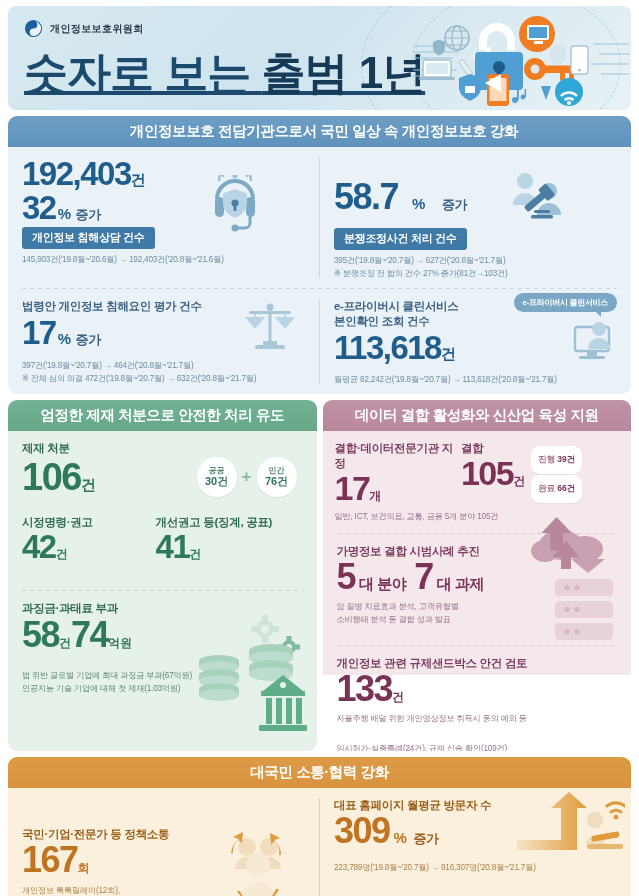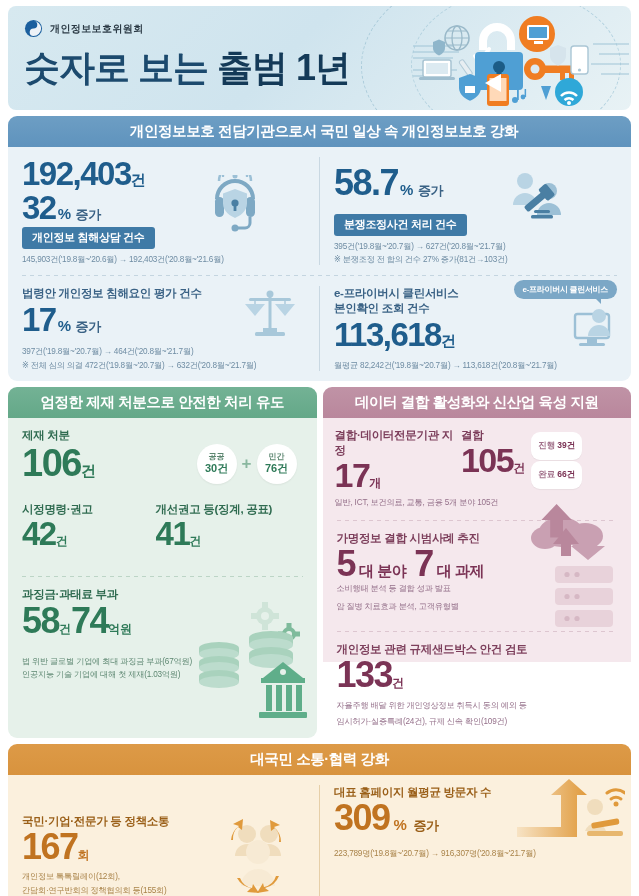--- a/index.html
+++ b/index.html
@@ -19,21 +19,21 @@
   }
   .hdr-arc { position:absolute; right:-30px; top:-40px; width:300px; height:200px;
     border:1px dashed #a9cad9; border-radius:50%; }
   .hdr-arc2 { position:absolute; right:10px; top:-16px; width:210px; height:150px;
     border:1px dashed #b5d3e0; border-radius:50%; }
   .logo-row { position:absolute; left:16px; top:13px; display:flex; align-items:center; gap:7px; }
   .logo-mark { width:19px; height:19px; flex:none; }
   .logo-text { font-size:10px; color:#2b3a45; letter-spacing:0.4px; font-weight:700; white-space:nowrap; }
   .hdr-title {
     position:absolute; left:16px; top:38px;
-    font-size:36px; font-weight:800; color:#1c4a6e; letter-spacing:-1px; white-space:nowrap;
+    font-size:44px; font-weight:800; color:#1c4a6e; letter-spacing:-1px; white-space:nowrap;text-decoration:underline;
   }
   .hdr-title .em { color:#143a58; }
   .hdr-art { position:absolute; right:22px; top:6px; width:200px; height:96px; }
   .hdr-lines { position:absolute; left:405px; top:20px; width:60px; height:70px; }
   .hdr-lines2 { position:absolute; right:2px; top:28px; width:44px; height:56px; }
 
   
   .section { border-radius:9px; overflow:hidden; margin-top:6px; position:relative; }
   .sec-title { text-align:center; font-size:14.5px; font-weight:800; color:#fff;
                padding:6px 0 6px; letter-spacing:-0.4px; }
@@ -257,21 +257,21 @@
               <circle cx="26" cy="28" r="3.6" fill="#4a7fa3"></circle>
               <rect x="24.6" y="30" width="2.8" height="6" fill="#4a7fa3"></rect>
               <path d="M41 42 v6 a5 5 0 0 1 -5 5 h-8" stroke="#7ea9c4" stroke-width="3" fill="none"></path>
               <circle cx="26" cy="53" r="3.5" fill="#7ea9c4"></circle>
             </svg>
           </div>
         </div>
         <div class="vdiv"></div>
         <div class="col">
           <div class="cell">
-            <div class="stack" style="gap:2px; margin-top:8px">
+            <div class="stack" style="gap:14px; margin-top:22px">
               <span class="big" style="font-size:36px">58.7</span>
               <span class="unit" style="color:#1f5d8c">%</span>
               <span class="suffix" style="margin-left:3px">증가</span>
             </div>
             <span class="pill" style="margin-top:12px">분쟁조정사건 처리 건수</span>
             <div class="note">395건('19.8월~'20.7월) → 627건('20.8월~'21.7월)</div>
             <div class="note" style="margin-top:1px">※ 분쟁조정 전 합의 건수 27% 증가(81건→103건)</div>
             <svg class="art" style="right:66px; top:24px; width:56px; height:56px;" viewBox="0 0 56 56">
               <circle cx="16" cy="10" r="8" fill="#b9d4e4"></circle>
               <path d="M4 34 a12 12 0 0 1 24 0 z" fill="#b9d4e4"></path>
@@ -486,34 +486,34 @@
         <div class="hdiv" style="margin-top:10px;"></div>
 
         <div class="cell" style="padding-bottom:4px;">
           <div class="label">가명정보 결합 시범사례 추진</div>
           <div style="display:flex; align-items:baseline; gap:4px;">
             <span class="big" style="font-size:36px">5</span>
             <span class="unit" style="color:#7b3355">대 분야</span>
             <span class="big" style="font-size:36px; margin-left:4px">7</span>
             <span class="unit" style="color:#7b3355">대 과제</span>
           </div>
+          <div class="note">암 질병 치료효과 분석, 고객유형별</div>
           <div class="note" style="margin-top:1px">소비행태 분석 등 결합 성과 발표</div>
-          <div class="note">암 질병 치료효과 분석, 고객유형별</div>
         </div>
 
         <div class="hdiv" style="margin-top:14px;"></div>
 
         <div class="cell">
           <div class="label">개인정보 관련 규제샌드박스 안건 검토</div>
           <div class="stack">
             <span class="big" style="font-size:36px">133</span>
             <span class="unit-sm" style="color:#7b3355">건</span>
           </div>
           <div class="note" style="margin-top:6px">자율주행 배달 위한 개인영상정보 취득시 동의 예외 등</div>
-          <div class="note" style="margin-top:4px">임시허가·실증특례(24건), 규제 신속 확인(109건)</div>
+          <div class="note" style="margin-top:17px">임시허가·실증특례(24건), 규제 신속 확인(109건)</div>
         </div>
 
         <svg class="art" style="right:10px; bottom:28px; width:90px; height:130px;" viewBox="0 0 90 130">
           <g fill="#c9a0b2">
             <ellipse cx="30" cy="28" rx="22" ry="15"></ellipse>
             <ellipse cx="54" cy="32" rx="18" ry="13"></ellipse>
             <ellipse cx="14" cy="34" rx="14" ry="11"></ellipse>
             <path d="M34 52 l0 -22 l-11 0 l19 -20 l19 20 l-11 0 l0 22 z" fill="#b9879c" transform="translate(-8,-8) scale(0.8)"></path>
           </g>
           <path d="M58 44 l10 0 l0 -12 l8 0 l-13 -16 l-13 16 l8 0 z" fill="#b9879c" transform="translate(-28,8)"></path>

